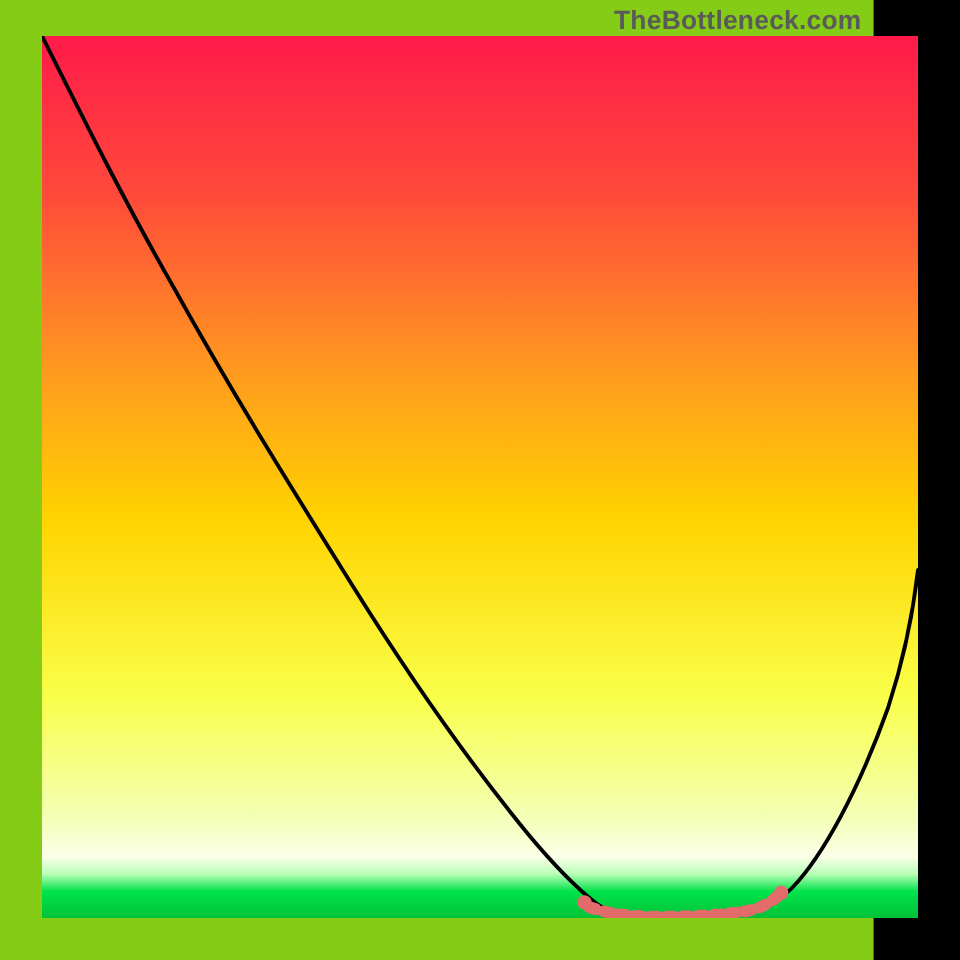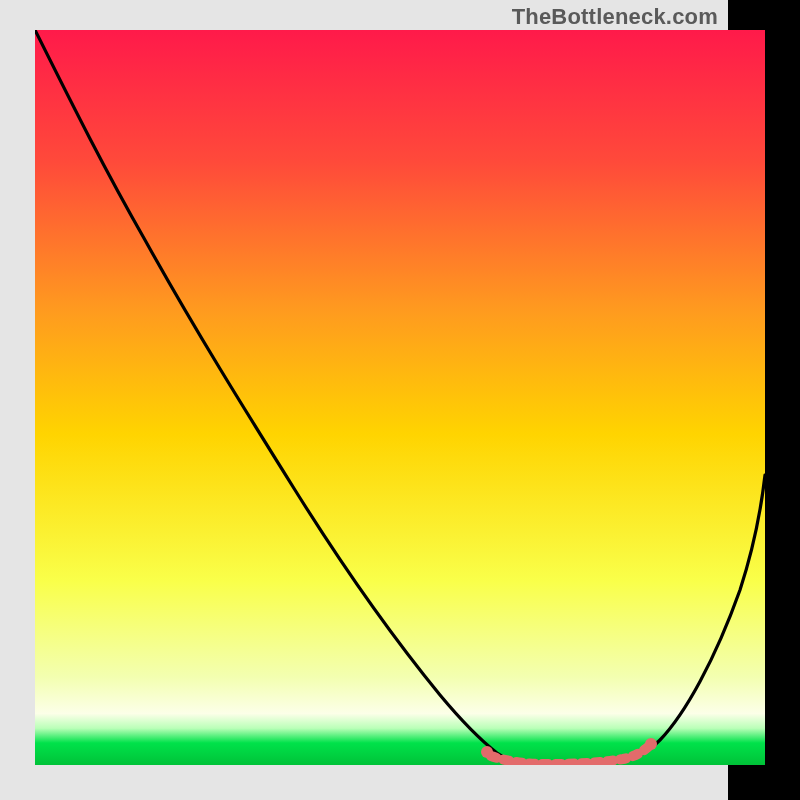--- a/index.html
+++ b/index.html
@@ -8,21 +8,21 @@
     width: 800px;
     height: 800px;
     background: #000;
     overflow: hidden;
     font-family: Arial, Helvetica, sans-serif;
   }
   .frame {
     position: relative;
     width: 728px;
     height: 800px;
-    background: #e5e5e5;
+    background: #84cc16;
   }
   .watermark {
     position: absolute;
     top: 4px;
     right: 10px;
     color: #5a5a5a;
     font-size: 22px;
     font-weight: 600;
     letter-spacing: 0.2px;
     z-index: 10;

